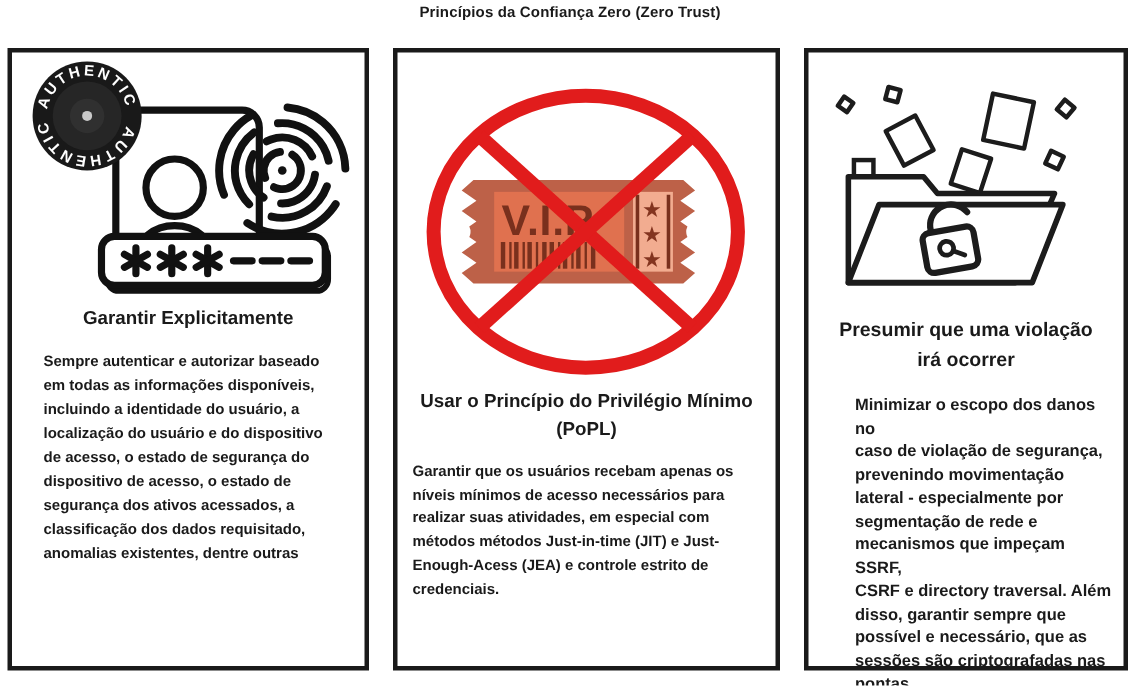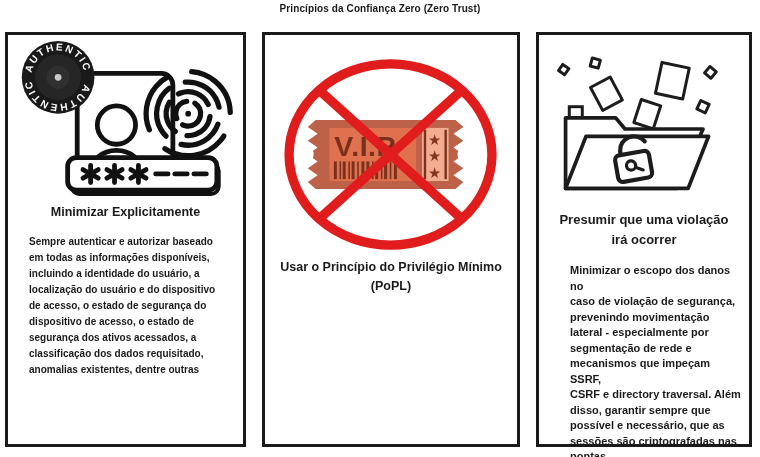--- a/index.html
+++ b/index.html
@@ -93,21 +93,21 @@
         </defs>
         <text font-size="10.5" font-weight="bold" fill="#ffffff" letter-spacing="2">
           <textPath href="#arcTop" startOffset="5%">AUTHENTIC</textPath>
         </text>
         <text font-size="10.5" font-weight="bold" fill="#ffffff" letter-spacing="2">
           <textPath href="#arcBot" startOffset="8%">AUTHENTIC</textPath>
         </text>
       </g>
     </svg>
   </span>
-  <h2 class="panel-heading">Minimizar Explicitamente</h2>
+  <h2 class="panel-heading">Garantir Explicitamente</h2>
   <p class="panel-body">Sempre autenticar e autorizar baseado
 em todas as informações disponíveis,
 incluindo a identidade do usuário, a
 localização do usuário e do dispositivo
 de acesso, o estado de segurança do
 dispositivo de acesso, o estado de
 segurança dos ativos acessados, a
 classificação dos dados requisitado,
 anomalias existentes, dentre outras</p>
 </div>
@@ -153,20 +153,26 @@
 
       <g stroke="#e11c1c" stroke-width="9.5" fill="none">
         <ellipse cx="112" cy="99" rx="103" ry="92"></ellipse>
         <line x1="40" y1="34" x2="184" y2="164"></line>
         <line x1="184" y1="34" x2="40" y2="164"></line>
       </g>
     </svg>
   </span>
   <h2 class="panel-heading">Usar o Princípio do Privilégio Mínimo
 (PoPL)</h2>
+  <p class="panel-body">Garantir que os usuários recebam apenas os
+níveis mínimos de acesso necessários para
+realizar suas atividades, em especial com
+métodos métodos Just-in-time (JIT) e Just-
+Enough-Acess (JEA) e controle estrito de
+credenciais.</p>
 </div>
 
 <div class="panel panel-3">
   <span class="icon-wrap" style="margin-top:18px;display:block;">
     <svg viewBox="0 0 210 160" width="195" height="152" aria-hidden="true">
 
       <g fill="#fff" stroke="#1c1c1c" stroke-width="3.2" stroke-linejoin="round">
         <g transform="translate(18,16) rotate(35)">
             <rect x="-4" y="-4" width="8" height="8"></rect>
           </g>

